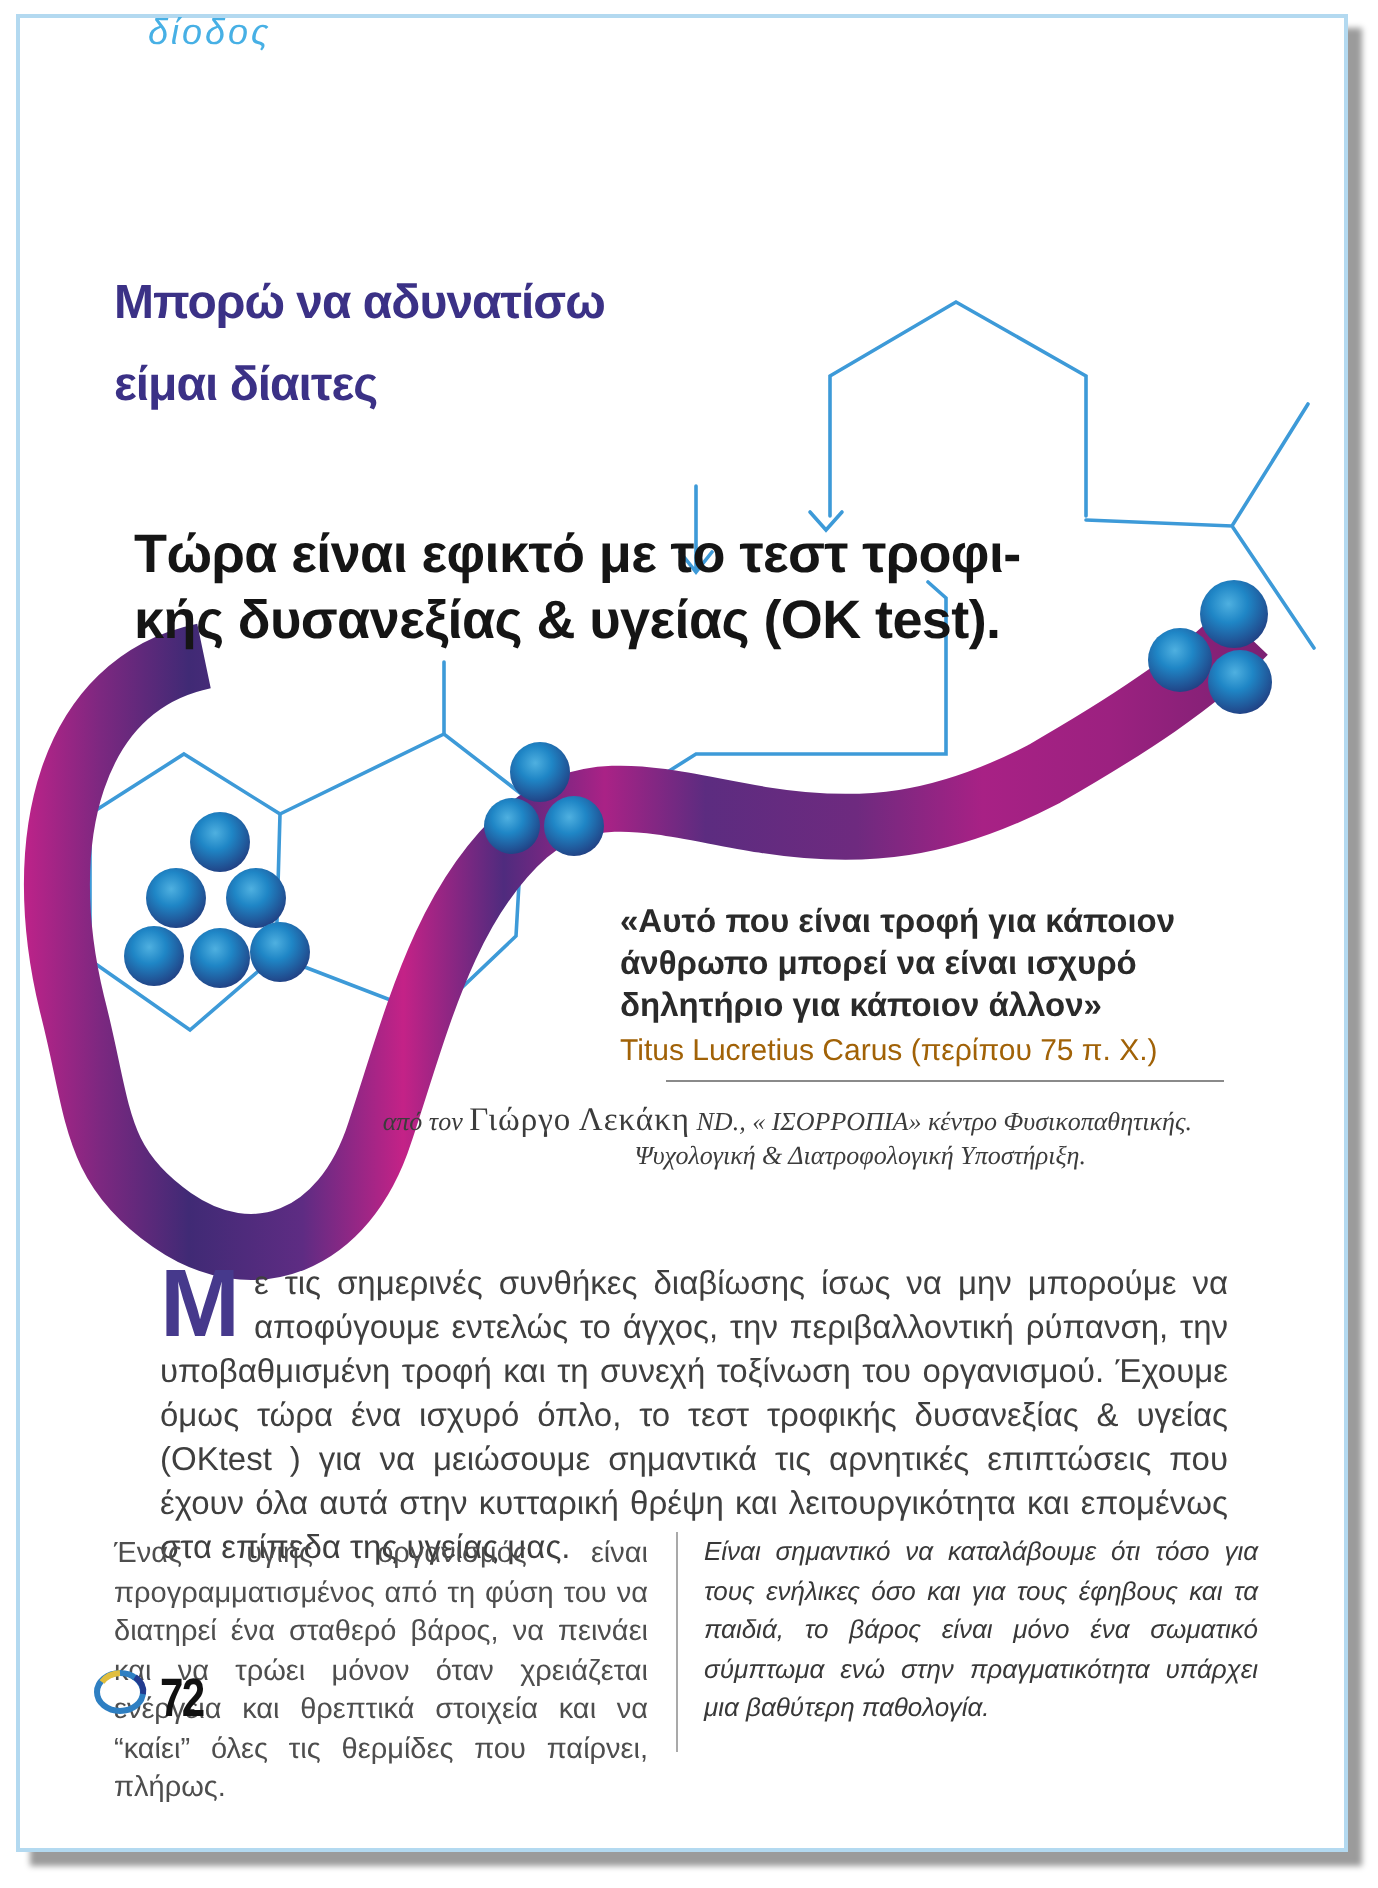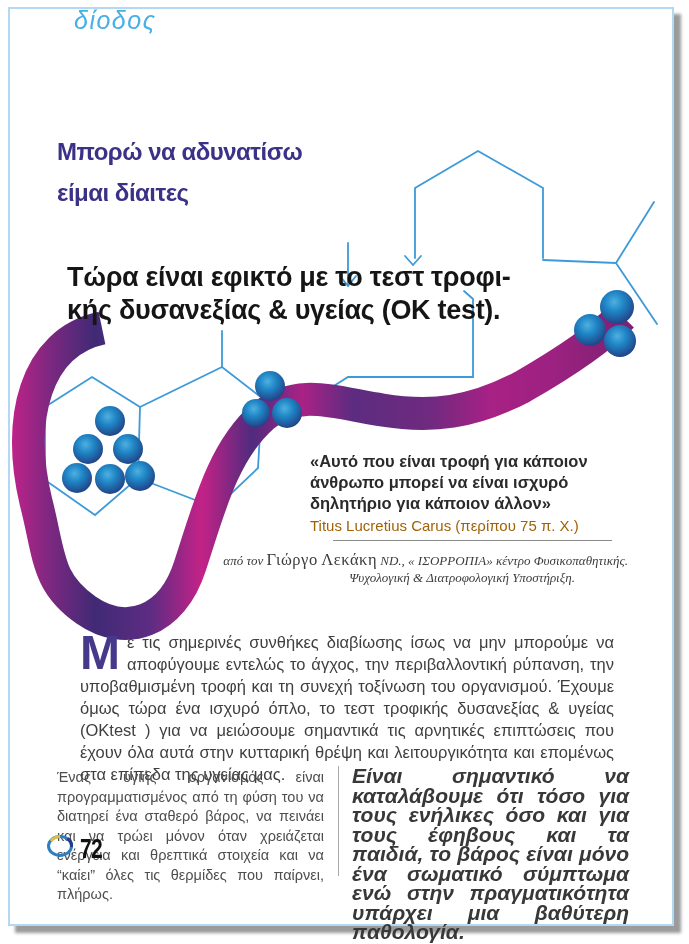--- a/index.html
+++ b/index.html
@@ -7,62 +7,62 @@
     position:relative;width:689px;height:944px;overflow:hidden;
     font-family:"Liberation Sans",sans-serif;background:#ffffff;
   }
   .page{
     position:absolute;left:8px;top:7px;width:662px;height:915px;
     background:#ffffff;border:2px solid #b3d9f0;
     box-shadow:7px 7px 3px #9b9b9b;
   }
   .art{position:absolute;left:0;top:0;width:689px;height:944px;pointer-events:none;}
   .logo{
-    position:absolute;left:74px;top:6px;font-size:25px;font-style:italic;
+    position:absolute;left:74px;top:6px;font-size:18px;font-style:italic;
     color:#47b0e5;letter-spacing:1.5px;
   }
   .h1{
     position:absolute;left:57px;top:131px;font-size:24px;line-height:41px;
     font-weight:bold;color:#3b3186;letter-spacing:-0.5px;
   }
   .h2{
     position:absolute;left:57px;top:261px;font-size:27px;line-height:33px;
     font-weight:bold;color:#151515;letter-spacing:-0.3px;margin-left:10px;
   }
   .quote{
     position:absolute;left:310px;top:451px;width:318px;color:#2a2a2a;
   }
   .quote .qtext{font-size:16.5px;line-height:21px;font-weight:bold;}
   .quote .qauthor{font-size:15px;line-height:20px;font-weight:normal;color:#a16207;margin-top:2px;}
   .rule{
     position:absolute;left:333px;top:540px;width:279px;height:1px;background:#8a8a8a;
   }
   .byline{
-    position:absolute;left:166px;top:551px;width:462px;text-align:right;
+    position:absolute;left:134px;top:551px;width:462px;text-align:right;
     font-family:"Liberation Serif",serif;font-style:italic;font-size:13px;
     line-height:17px;color:#3c3c3c;
   }
   .byline .name{font-size:16.5px;font-style:normal;letter-spacing:0.5px;}
   .byline .support{margin-right:53px;}
   .intro{
     position:absolute;left:80px;top:631px;width:534px;font-size:16.5px;
     line-height:22px;text-align:justify;color:#3f3f3f;
   }
   .dropcap{
     float:left;font-size:48px;line-height:41px;font-weight:bold;
     color:#46398c;margin:1px 7px 0 0;
   }
   .col-left{
     position:absolute;left:57px;top:768px;width:267px;font-size:14.5px;
     line-height:19.5px;text-align:justify;color:#4e4e4e;
   }
   .col-right{
-    position:absolute;left:352px;top:766px;width:277px;font-size:21px;
+    position:absolute;left:352px;top:766px;width:277px;font-size:13px;
     line-height:19.5px;text-align:justify;color:#383838;
-    font-weight:bold;font-style:italic;
+    font-weight:normal;font-style:italic;
   }
   .col-divider{
     position:absolute;left:338px;top:766px;width:1px;height:110px;background:#a9a9a9;
   }
   .footer{position:absolute;left:46px;top:834px;height:28px;display:flex;align-items:flex-start;}
   .ring{width:28px;height:24px;}
   .pagenum{
     font-size:27px;font-weight:bold;color:#111;margin-left:6px;
     transform:scaleX(0.78);transform-origin:left center;letter-spacing:-1px;
   }

